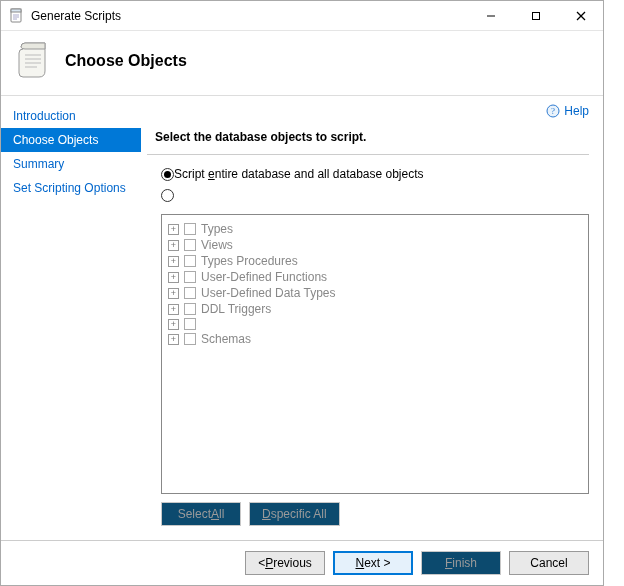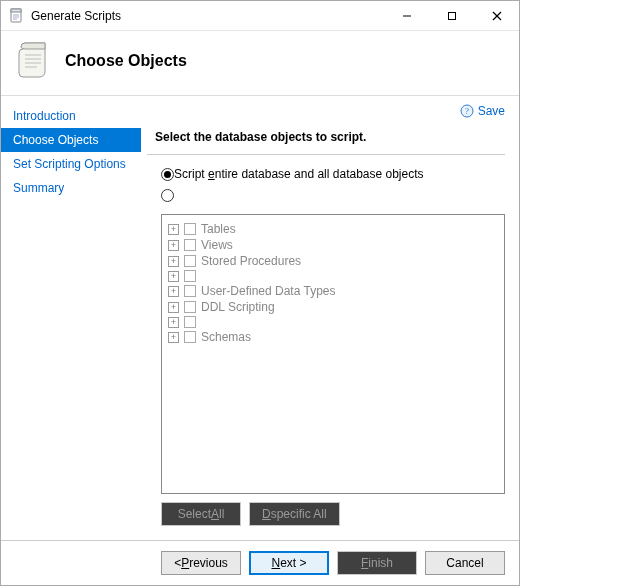--- a/index.html
+++ b/index.html
@@ -1,17 +1,17 @@
 <!DOCTYPE html>
 <html><head>
 <meta charset="utf-8">
 <style>
   * { box-sizing: border-box; }
   html, body { margin:0; padding:0; font-family: "Segoe UI", Tahoma, sans-serif; font-size:12px; color:#000; background:#fff; }
-  .window { width:520px; height:586px; border:1px solid #aaa; display:flex; flex-direction:column; background:#fff; }
+  .window { width:604px; height:586px; border:1px solid #aaa; display:flex; flex-direction:column; background:#fff; }
   .titlebar { height:30px; display:flex; align-items:center; padding:0 0 0 8px; border-bottom:1px solid #e5e5e5; }
   .titlebar .app-icon { width:16px; height:16px; margin-right:6px; }
   .titlebar .title { flex:1; font-size:12px; color:#000; }
   .win-btns { display:flex; height:100%; }
   .win-btn { width:45px; display:flex; align-items:center; justify-content:center; }
   .header { display:flex; align-items:center; padding:10px 14px 14px 14px; border-bottom:1px solid #ddd; }
   .header .big-icon { width:40px; height:40px; margin-right:10px; }
   .header .page-title { font-size:16px; font-weight:700; color:#000; }
   .body { flex:1; display:flex; min-height:0; }
   .sidebar { width:140px; padding:8px 0; background:#fff; }
@@ -28,21 +28,21 @@
   .radio { width:13px; height:13px; border:1px solid #333; border-radius:50%; display:inline-flex; align-items:center; justify-content:center; background:#fff;}
   .radio.checked::after { content:""; width:7px; height:7px; background:#000; border-radius:50%; }
   .u { text-decoration: underline; }
   .tree-box { border:1px solid #888; flex:1; min-height:260px; margin:4px 0 8px 14px; padding:6px 6px; overflow:auto; background:#fff; }
   .tree-item { display:flex; align-items:center; gap:5px; padding:1px 0; color:#888; }
   .expander { width:11px; height:11px; border:1px solid #999; display:inline-flex; align-items:center; justify-content:center; font-size:9px; line-height:1; color:#777; background:#fff;}
   .chk { width:12px; height:12px; border:1px solid #aaa; background:#fff; }
   .sel-btns { display:flex; gap:8px; margin-left:14px; margin-bottom:6px; }
   .footer { border-top:1px solid #ccc; padding:10px 14px; display:flex; justify-content:flex-end; gap:8px; }
   .btn { min-width:80px; height:24px; padding:0 12px; border:1px solid #999; background:#e9e9e9; display:inline-flex; align-items:center; justify-content:center; font-family:inherit; font-size:12px; cursor:default; }
-  .btn.disabled { color:#9a9a9a; border-color:#c8c8c8; background:#404040; }
+  .btn.disabled { color:#9a9a9a; border-color:#c8c8c8; background:#0c4a6e; }
   .btn.default { border:2px solid #0078d7; background:#e5f1fb; }
 </style>
 </head>
 <body>
 
 <div class="window">
 
   <div class="titlebar">
     <span class="app-icon">
       <svg viewBox="0 0 16 16" width="16" height="16">
@@ -85,77 +85,78 @@
           <line x1="10" y1="26" x2="22" y2="26" stroke="#bbb"></line>
       </svg>
     </span>
     <span class="page-title">Choose Objects</span>
   </div>
 
   <div class="body">
     <div class="sidebar">
       <div class="side-item">Introduction</div>
       <div class="side-item active">Choose Objects</div>
+      <div class="side-item">Summary</div>
       <div class="side-item">Set Scripting Options</div>
-      <div class="side-item">Summary</div>
     </div>
 
     <div class="content">
       <div class="help-row">
         <span class="help-icon">
           <svg viewBox="0 0 14 14" width="14" height="14">
               <circle cx="7" cy="7" r="6" fill="#eaf3fb" stroke="#2f7bd1"></circle>
               <text x="7" y="10" text-anchor="middle" font-size="9" fill="#2f7bd1" font-family="Segoe UI">?</text>
             </svg>
         </span>
-        <span class="help-link">Save</span>
+        <span class="help-link">Help</span>
       </div>
 
       <div class="instruction">Select the database objects to script.</div>
       <div class="hr"></div>
 
       <div class="radios">
         <div class="radio-row">
           <span class="radio checked"></span>
           <span><span>Script </span><span class="u">e</span><span>ntire database and all database objects</span></span>
         </div>
         <div class="radio-row">
           <span class="radio"></span>
         </div>
       </div>
 
       <div class="tree-box">
         <div class="tree-item">
             <span class="expander">+</span>
             <span class="chk"></span>
-            <span>Tables</span>
+            <span>Types</span>
           </div>
         <div class="tree-item">
             <span class="expander">+</span>
             <span class="chk"></span>
             <span>Views</span>
           </div>
         <div class="tree-item">
             <span class="expander">+</span>
             <span class="chk"></span>
-            <span>Stored Procedures</span>
+            <span>Types Procedures</span>
           </div>
         <div class="tree-item">
             <span class="expander">+</span>
             <span class="chk"></span>
+            <span>User-Defined Functions</span>
           </div>
         <div class="tree-item">
             <span class="expander">+</span>
             <span class="chk"></span>
             <span>User-Defined Data Types</span>
           </div>
         <div class="tree-item">
             <span class="expander">+</span>
             <span class="chk"></span>
-            <span>DDL Scripting</span>
+            <span>DDL Triggers</span>
           </div>
         <div class="tree-item">
             <span class="expander">+</span>
             <span class="chk"></span>
           </div>
         <div class="tree-item">
             <span class="expander">+</span>
             <span class="chk"></span>
             <span>Schemas</span>
           </div>

